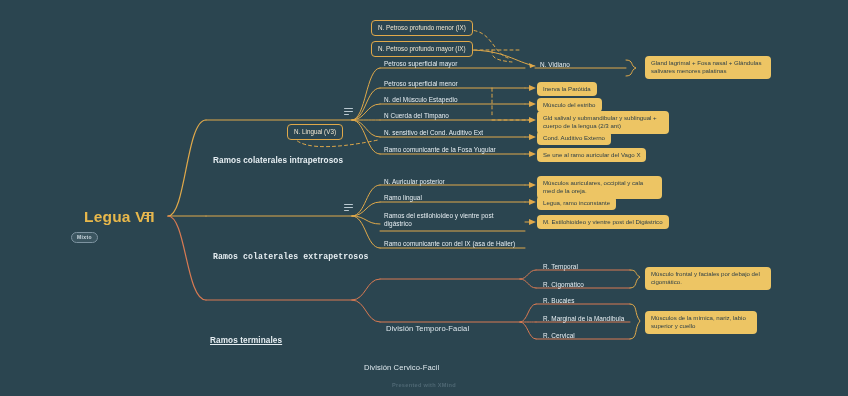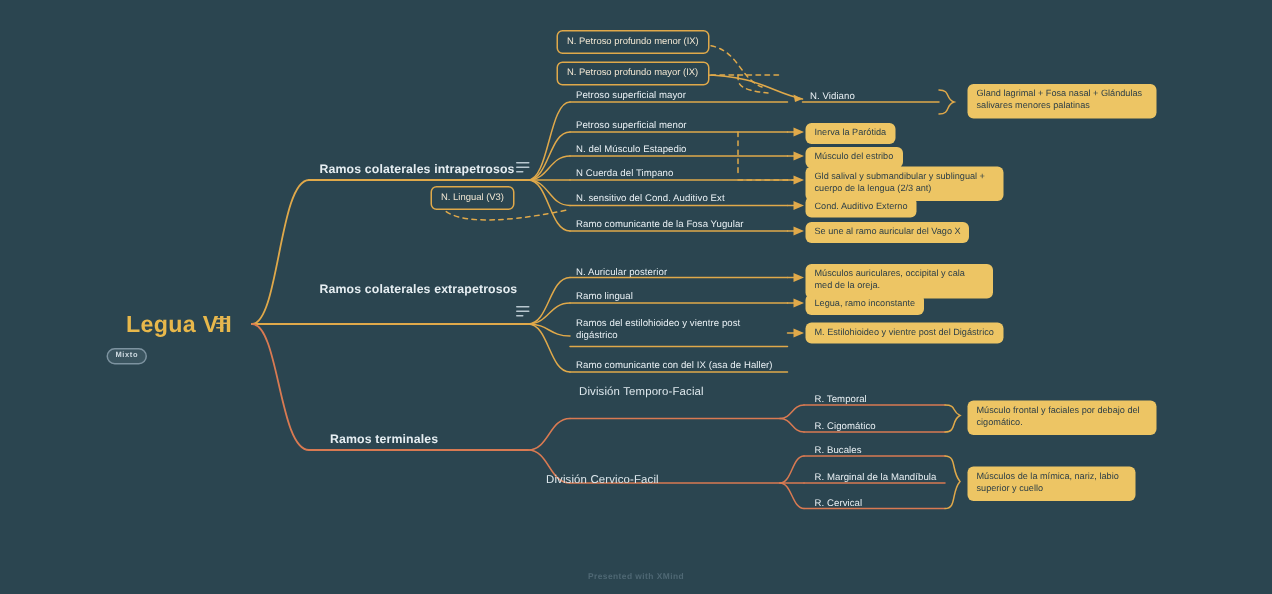--- a/index.html
+++ b/index.html
@@ -23,20 +23,21 @@
     position:absolute;display:inline-block;
     background:#3b5560;border:1px solid #7d93a0;border-radius:6px;
     color:#cfdbe2;font-size:5px;font-weight:bold;letter-spacing:.4px;
     padding:2px 5px;line-height:1;
   }
 
   
   .branch{
     color:#e6eef2;font-size:8.2px;font-weight:bold;white-space:nowrap;
     letter-spacing:.1px;
+    margin-top:48px;
   }
   .branch.small{font-size:7.6px;font-weight:normal;color:#dfe9ee;}
 
   
   .leaf{
     color:#e9f0f4;font-size:6.4px;white-space:nowrap;letter-spacing:.05px;
     line-height:8px;
   }
   .leaf.wrap{white-space:normal;width:120px;}
 
@@ -173,30 +174,30 @@
 
   <div class="node branch" style="left:213px;top:108px;">
     <span>Ramos colaterales intrapetrosos</span>
   </div>
   <div class="ham" style="left:344px;top:108px;">
       <i></i>
       <i></i>
       <i></i>
     </div>
 
-  <div class="node branch" style="left:213px;top:188px;">
+  <div class="node branch" style="left:213px;top:204px;font-family:Liberation Mono, monospace;">
     <span>Ramos colaterales extrapetrosos</span>
   </div>
   <div class="ham" style="left:344px;top:204px;">
       <i></i>
       <i></i>
       <i></i>
     </div>
 
-  <div class="node branch" style="left:220px;top:288px;">
+  <div class="node branch" style="left:210px;top:288px;text-decoration:underline;">
     <span>Ramos terminales</span>
   </div>
 
   <div class="node pill" style="left:371px;top:20px;">
     <span>N. Petroso profundo menor (IX)</span>
   </div>
   <div class="node pill" style="left:371px;top:41px;">
     <span>N. Petroso profundo mayor (IX)</span>
   </div>
   <div class="node pill" style="left:287px;top:124px;">
@@ -261,21 +262,21 @@
   <div class="node box" style="left:537px;top:176px;width:125px;">
     <span>Músculos auriculares, occipital y cala med de la oreja.</span>
   </div>
   <div class="node box" style="left:537px;top:196px;">
     <span>Legua, ramo inconstante</span>
   </div>
   <div class="node box" style="left:537px;top:215px;">
     <span>M. Estilohioideo y vientre post del Digástrico</span>
   </div>
 
-  <div class="node branch small" style="left:386px;top:256px;">
+  <div class="node branch small" style="left:386px;top:276px;">
     <span>División Temporo-Facial</span>
   </div>
   <div class="node branch small" style="left:364px;top:315px;">
     <span>División Cervico-Facil</span>
   </div>
 
   <div class="node leaf" style="left:543px;top:263px;">
     <span>R. Temporal</span>
   </div>
   <div class="node leaf" style="left:543px;top:281px;">

